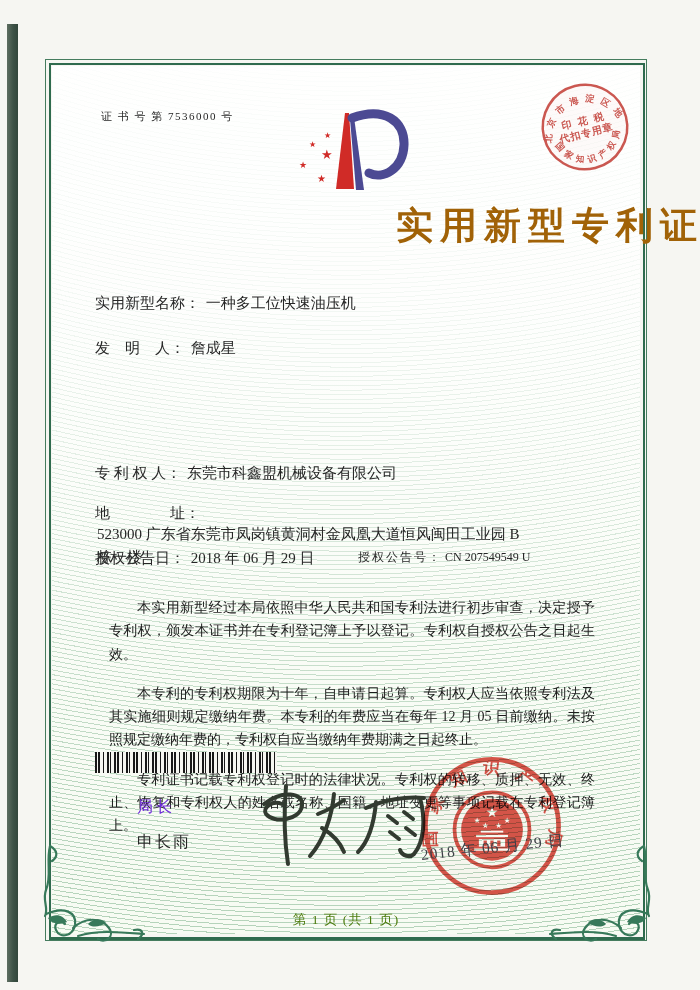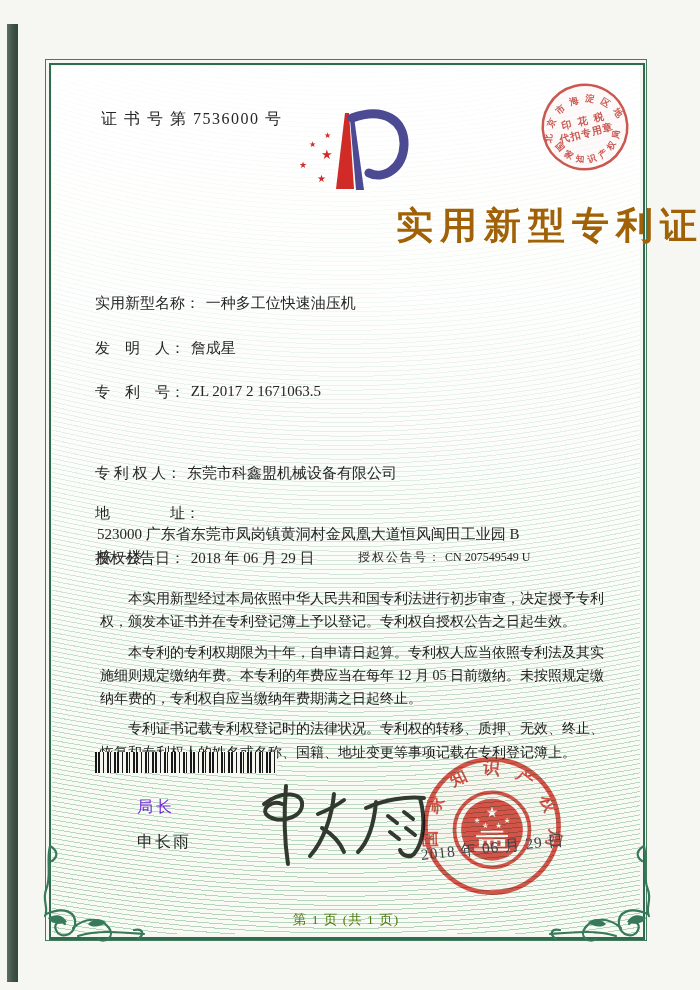--- a/index.html
+++ b/index.html
@@ -17,38 +17,38 @@
 
   
   .guilloche{left:52px;top:66px;width:588px;height:868px;background-color:#f7fbf3;
     background-image:repeating-radial-gradient(circle at 50% -900px,
       rgba(108,168,124,0.48) 0 1px, rgba(108,168,124,0) 1px 4.6px);}
   .guilloche::after{content:"";position:absolute;inset:0;
     background:linear-gradient(180deg, rgba(255,255,255,0.96) 0%, rgba(255,255,255,0.85) 26%,
       rgba(255,255,255,0.6) 46%, rgba(255,255,255,0.28) 66%, rgba(255,255,255,0.08) 84%,
       rgba(255,255,255,0) 100%);}
 
-  .certno{left:101px;top:109px;font-size:16px;letter-spacing:1.5px;}
+  .certno{left:101px;top:109px;font-size:11px;letter-spacing:1.5px;}
   .logo{left:284px;top:105px;}
   .title{left:50px;top:201px;width:698px;text-align:right;font-size:37px;font-weight:bold;
          letter-spacing:7px;color:#a16207;white-space:nowrap;}
 
   .row{left:95px;font-size:15px;white-space:nowrap;}
   .row .lab{display:inline-block;vertical-align:top;}
   .row .val{display:inline-block;vertical-align:top;margin-left:2px;}
   .r1{top:294px}.r2{top:339px}.r3{top:383px}.r4{top:423px}.r5{top:464px}
   .r6{top:504px;white-space:normal;width:520px;}
   .r6 .val{width:430px;line-height:23px;}
   .r7{top:549px}
   .grantno{left:358px;top:549px;font-size:12px;white-space:nowrap;}
   .grantno .lab{letter-spacing:2px;}
 
   .bodytext{left:93px;top:580px;width:518px;font-size:14px;line-height:23.3px;
             text-align:justify;color:#1c1c1c;}
-  .bodytext p{margin:7px;text-indent:2em;}
+  .bodytext p{margin:16px;text-indent:2em;}
 
   .barcode{left:95px;top:752px;width:182px;height:21px;
     background:repeating-linear-gradient(90deg,#181818 0 2px,#f6f6f1 2px 3px,#181818 3px 5px,
       #f6f6f1 5px 8px,#181818 8px 9px,#f6f6f1 9px 12px,#181818 12px 14px,#f6f6f1 14px 15px,
       #181818 15px 16px,#f6f6f1 16px 19px);}
 
   .director-title{left:137px;top:797px;font-family:"Liberation Sans","DejaVu Sans",sans-serif;
                   font-size:16px;letter-spacing:3px;color:#6d28d9;}
   .director-name{left:137px;top:832px;font-family:"Liberation Sans","DejaVu Sans",sans-serif;
                  font-size:16px;letter-spacing:2px;color:#262626;}
@@ -120,24 +120,20 @@
 
   <div class="abs title">实用新型专利证书</div>
 
   <div class="abs row r1">
     <span class="lab">实用新型名称：</span>
     <span class="val">一种多工位快速油压机</span>
   </div>
   <div class="abs row r2">
     <span class="lab">发　明　人：</span>
     <span class="val">詹成星</span>
-  </div>
-  <div class="abs row r3">
-    <span class="lab">专　利　号：</span>
-    <span class="val">ZL 2017 2 1671063.5</span>
   </div>
   <div class="abs row r5">
     <span class="lab">专 利 权 人：</span>
     <span class="val">东莞市科鑫盟机械设备有限公司</span>
   </div>
   <div class="abs row r6">
     <span class="lab">地　　　　址：</span>
     <span class="val">523000 广东省东莞市凤岗镇黄洞村金凤凰大道恒风闽田工业园 B 栋一楼</span>
   </div>
   <div class="abs row r7">

